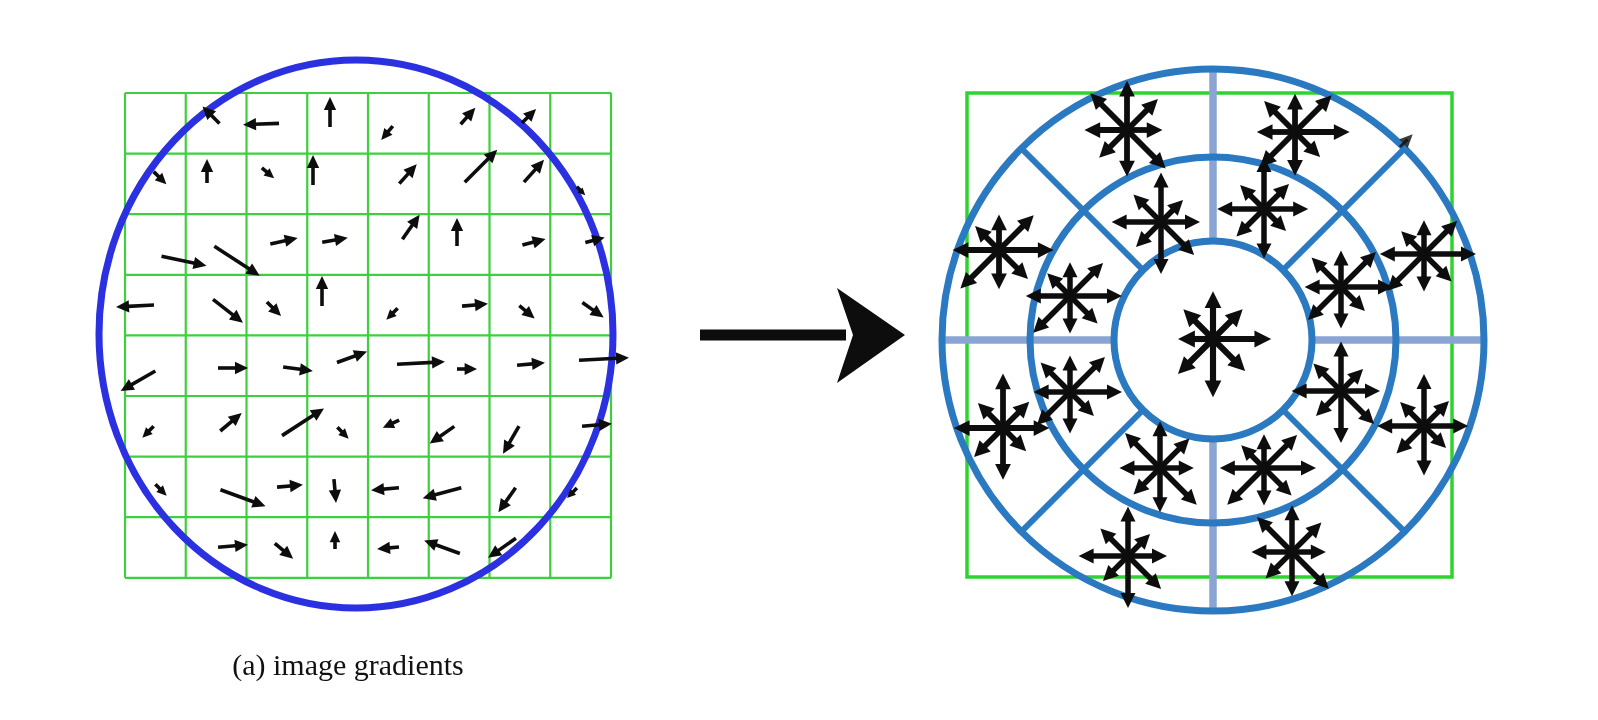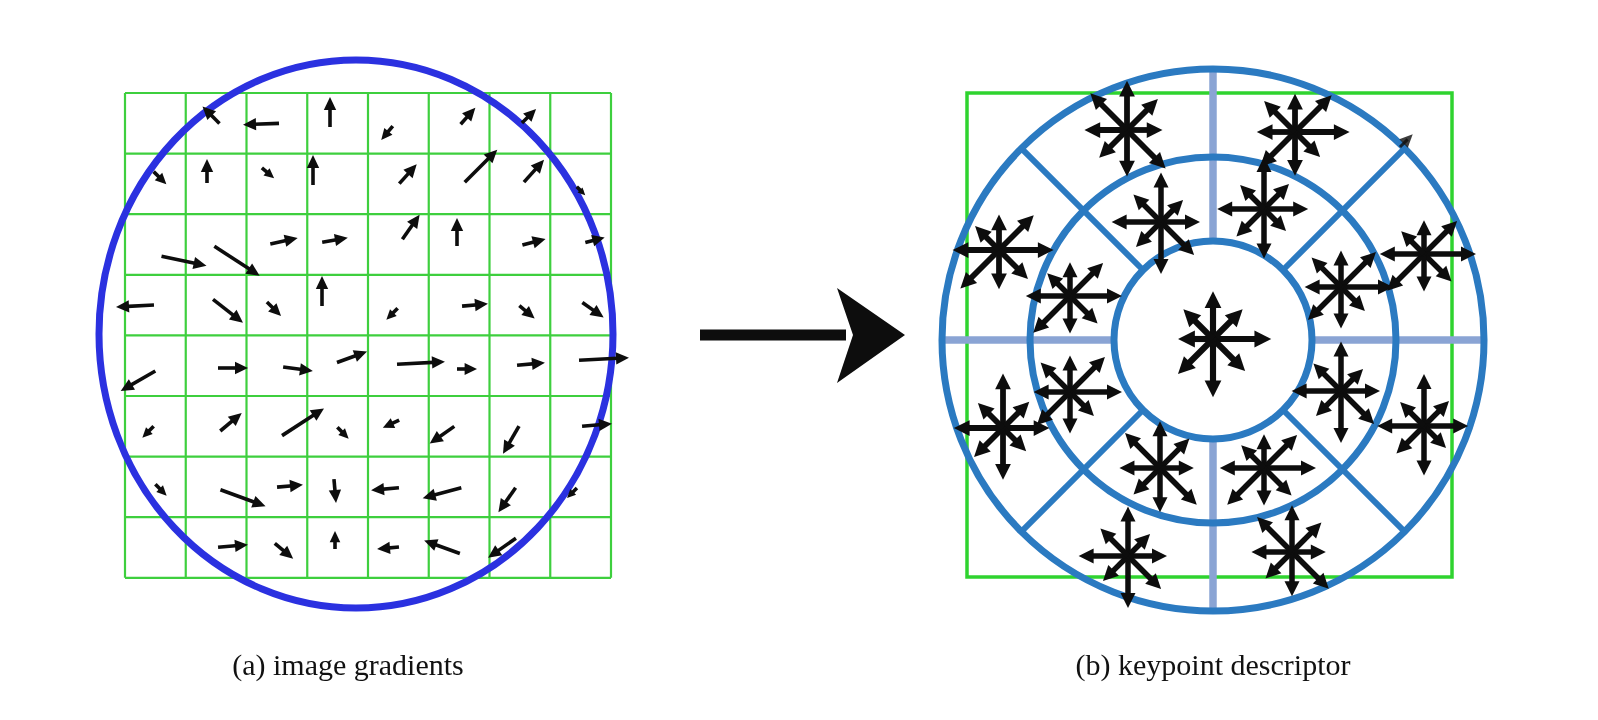--- a/index.html
+++ b/index.html
@@ -456,14 +456,13 @@
         <polygon points="1084.412,130 1100.162,122.125 1100.162,137.875" fill="#0d0d0d" fill-opacity="1"></polygon>
         <line x1="1127" y1="130" x2="1096.4476837518823" y2="99.44768375188225" stroke="#0d0d0d" stroke-width="5.775" stroke-opacity="1"></line>
         <polygon points="1090.3223712598538,93.32237125985378 1107.027768965386,98.89083716169785 1095.8908371616978,110.02776896538597" fill="#0d0d0d" fill-opacity="1"></polygon>
       </g>
       <g>
         <line x1="1400" y1="147" x2="1407.672108575874" y2="139.32789142412597" stroke="#0d0d0d" stroke-width="3" stroke-opacity="0.8"></line>
         <polygon points="1412.727922061358,134.27207793864216 1407.7781745930522,147.70710678118655 1399.2928932188136,139.22182540694797" fill="#0d0d0d" fill-opacity="0.8"></polygon>
       </g>
     </svg>
   <div class="caption" id="cap-a">(a) image gradients</div>
-  <div class="caption" id="cap-b">(b) keypoint descriptor</div>
 </div>
 
 </body></html>

